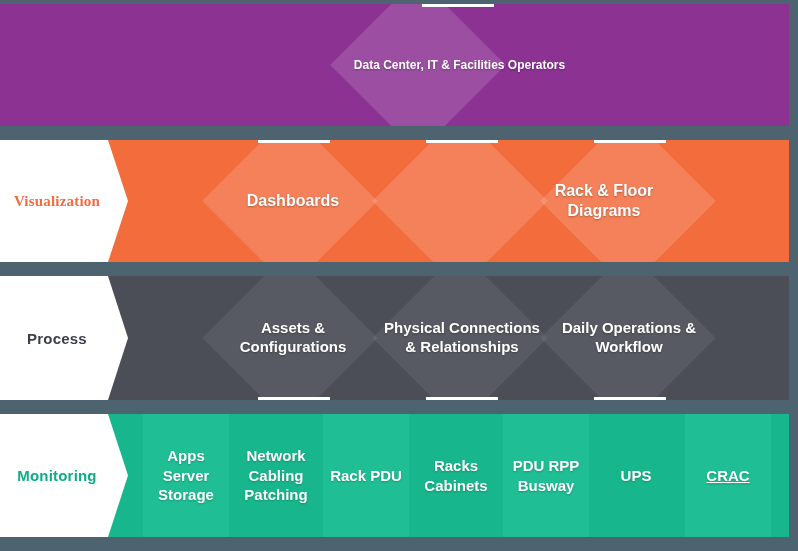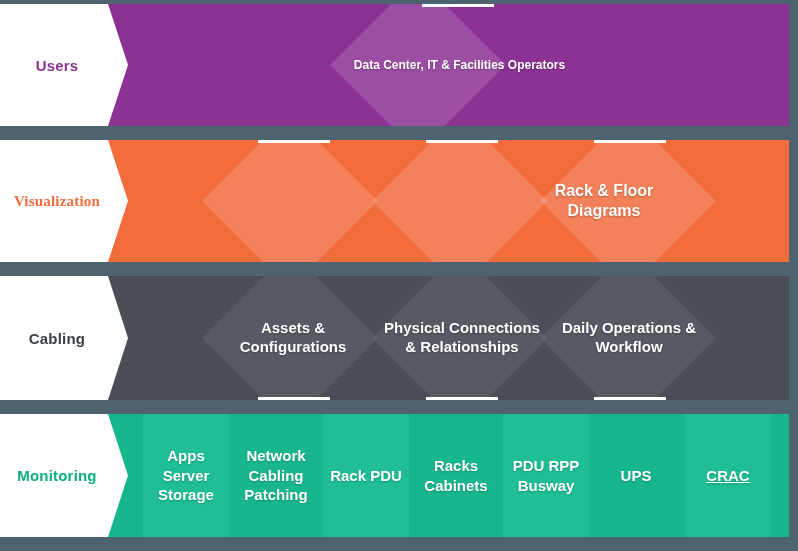--- a/index.html
+++ b/index.html
@@ -138,56 +138,56 @@
 </head>
 <body>
 
 <div id="diagram">
 
   <div class="layer-row row-users">
     <div class="row-body" style="background: rgb(139, 50, 147);">
       <div class="diamond" style="left:356px;"></div>
     </div>
     <div class="tick" style="left:422px; top:0; width:72px;"></div>
-    <div class="chevron">
-      <span class="chevron-label" style="color: rgb(139, 50, 147);">Users</span>
-    </div>
     <div class="cell-text" style="left:130px; right:0;">
       <span>Data Center, IT &amp; Facilities  Operators</span>
     </div>
   </div>
 
   <div class="layer-row row-vis">
     <div class="row-body" style="background: rgb(242, 108, 60);">
       <div class="diamond" style="left:228px;"></div>
       <div class="diamond" style="left:398px;"></div>
       <div class="diamond" style="left:566px;"></div>
     </div>
     <div class="tick" style="left:258px; top:0; width:72px;"></div>
     <div class="tick" style="left:426px; top:0; width:72px;"></div>
     <div class="tick" style="left:594px; top:0; width:72px;"></div>
     <div class="chevron">
       <span class="chevron-label" style="color: rgb(242, 108, 60);">Visualization</span>
     </div>
+    <div class="cell-text" style="left:216px; width:154px;">
+      <span>Dashboards</span>
+    </div>
     <div class="cell-text" style="left:528px; width:152px;">
       <span>Rack &amp; Floor Diagrams</span>
     </div>
   </div>
 
   <div class="layer-row row-proc">
     <div class="row-body" style="background: rgb(75, 78, 87);">
       <div class="diamond" style="left:228px;"></div>
       <div class="diamond" style="left:398px;"></div>
       <div class="diamond" style="left:566px;"></div>
     </div>
     <div class="tick" style="left:258px; bottom:0; width:72px;"></div>
     <div class="tick" style="left:426px; bottom:0; width:72px;"></div>
     <div class="tick" style="left:594px; bottom:0; width:72px;"></div>
     <div class="chevron">
-      <span class="chevron-label" style="color: rgb(60, 63, 71);">Cabling</span>
+      <span class="chevron-label" style="color: rgb(60, 63, 71);">Process</span>
     </div>
     <div class="cell-text" style="left:214px; width:158px;text-align:center;">
       <span>Assets &amp; Configurations</span>
     </div>
     <div class="cell-text" style="left:382px; width:160px;">
       <span>Physical Connections &amp; Relationships</span>
     </div>
     <div class="cell-text" style="left:550px; width:158px;">
       <span>Daily Operations &amp; Workflow</span>
     </div>

